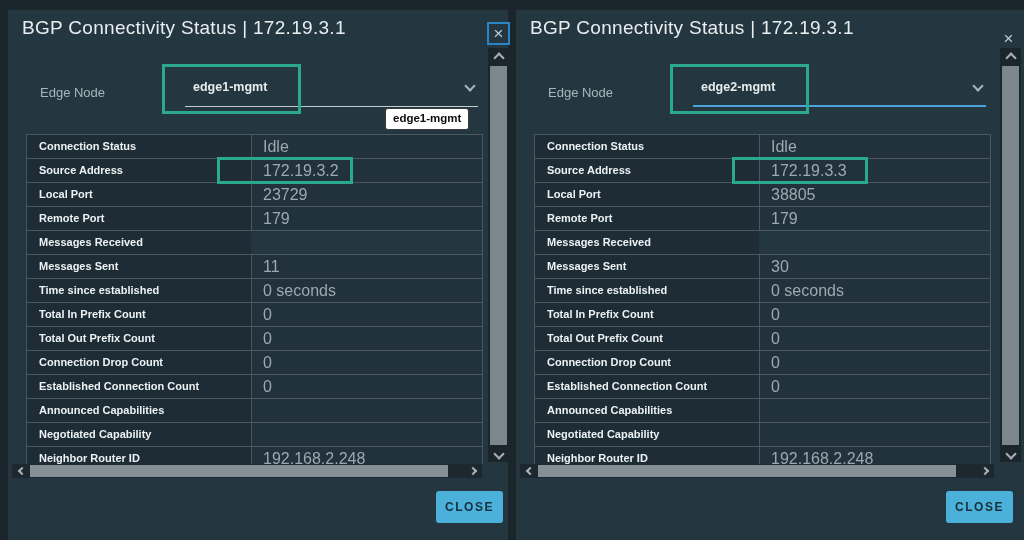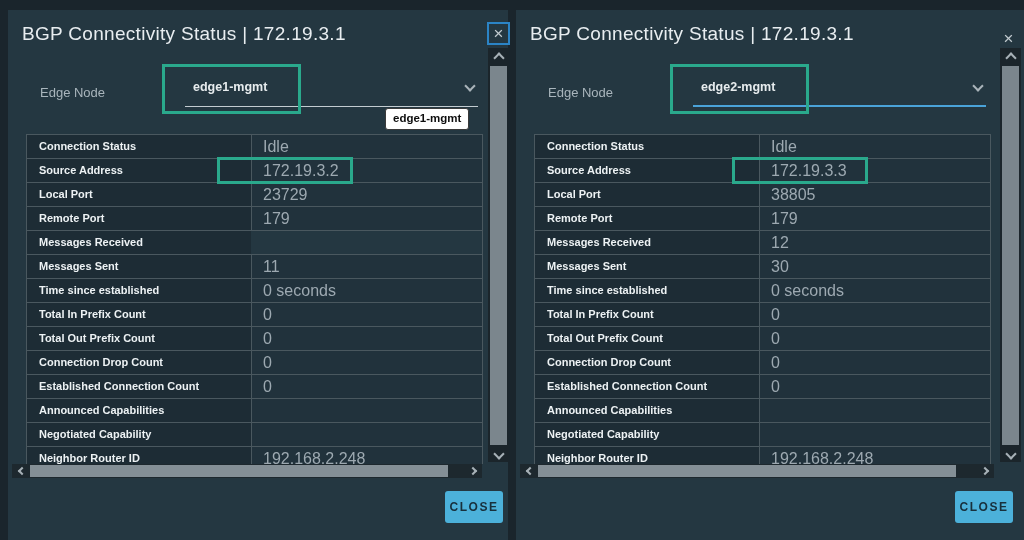--- a/index.html
+++ b/index.html
@@ -23,21 +23,21 @@
   body{
     width:1024px;height:540px;overflow:hidden;position:relative;
     background:var(--page-bg);
     font-family:"Liberation Sans","DejaVu Sans",sans-serif;
   }
   .dialog{position:absolute;top:10px;height:530px;background:var(--dialog-bg);}
   .dialog.d0{left:8px;width:500px;}
   .dialog.d1{left:516px;width:508px;}
 
   .dlg-title{
-    position:absolute;left:14px;top:13px;height:24px;
+    position:absolute;left:14px;top:7px;height:24px;
     font-size:19px;font-weight:400;letter-spacing:.3px;color:var(--title-txt);
     white-space:nowrap;
   }
   .close-x{
     position:absolute;left:479px;top:12px;width:23px;height:23px;
     display:flex;align-items:center;justify-content:center;
     color:#c3ccd1;font-size:17px;line-height:1;cursor:pointer;background:transparent;border:none;
   }
   .d1 .close-x{left:481px;top:17px;}
   .close-x.focused{border:2px solid var(--ring);}
@@ -95,21 +95,21 @@
   .hscroll{position:absolute;left:4px;top:454px;width:470px;height:14px;background:#1d282e;}
   .d1 .hscroll{width:474px;}
   .hs-left,.hs-right{position:absolute;top:0;width:16px;height:14px;display:flex;align-items:center;justify-content:center;cursor:pointer;}
   .hs-left{left:0;}
   .hs-right{right:0;}
   .hs-left .chev{transform:rotate(135deg);margin-left:3px;width:6px;height:6px;}
   .hs-right .chev{transform:rotate(-45deg);margin-right:3px;width:6px;height:6px;}
   .hs-thumb{position:absolute;left:18px;top:1px;width:418px;height:12px;background:#848f96;cursor:grab;}
 
   .close-btn{
-    position:absolute;right:5px;bottom:17px;width:58px;height:32px;
+    position:absolute;right:5px;bottom:17px;width:67px;height:32px;
     background:var(--accent);color:#18303c;border:none;border-radius:3px;
     font-family:"Liberation Sans","DejaVu Sans",sans-serif;
     font-size:12px;font-weight:700;letter-spacing:1.5px;cursor:pointer;margin-top:36px;
   }
   .d1 .close-btn{right:11px;}
 </style>
 </head>
 <body>
 
 <div class="dialog d0">
@@ -251,21 +251,20 @@
     <div class="tvalue">38805</div>
   </div>
 
   <div class="trow">
     <div class="tlabel">Remote Port</div>
     <div class="tvalue">179</div>
   </div>
 
   <div class="trow">
     <div class="tlabel">Messages Received</div>
-    <div class="tvalue">12</div>
   </div>
 
   <div class="trow">
     <div class="tlabel">Messages Sent</div>
     <div class="tvalue">30</div>
   </div>
 
   <div class="trow">
     <div class="tlabel">Time since established</div>
     <div class="tvalue">0 seconds</div>

